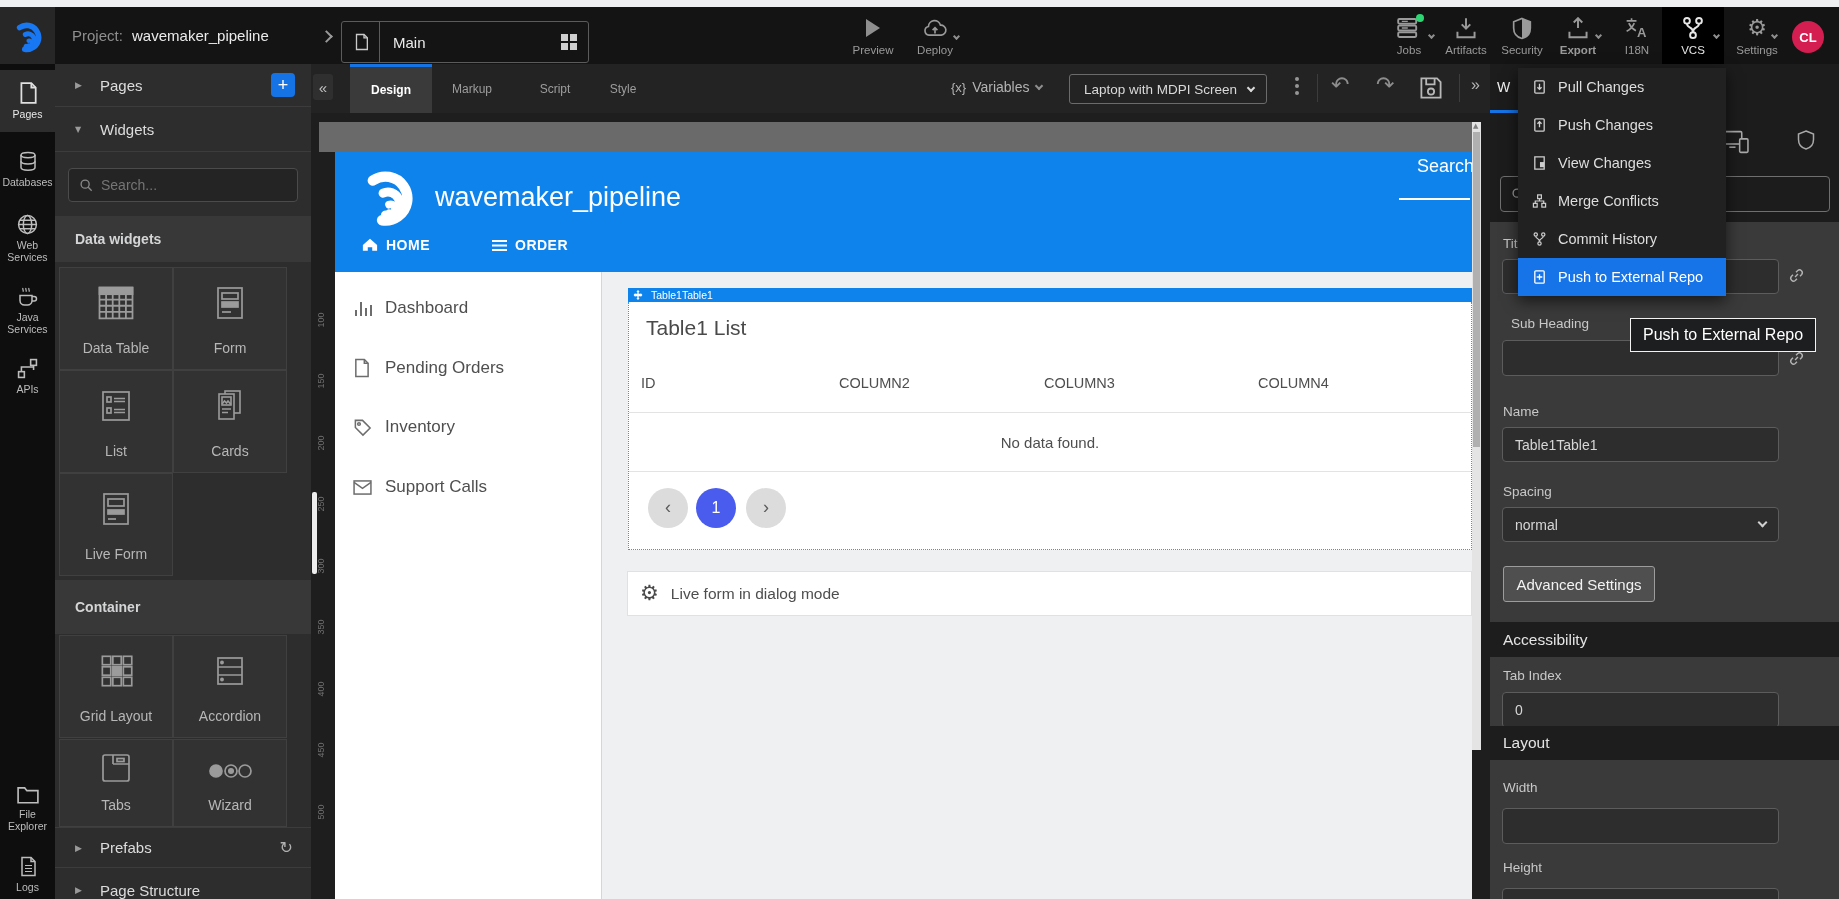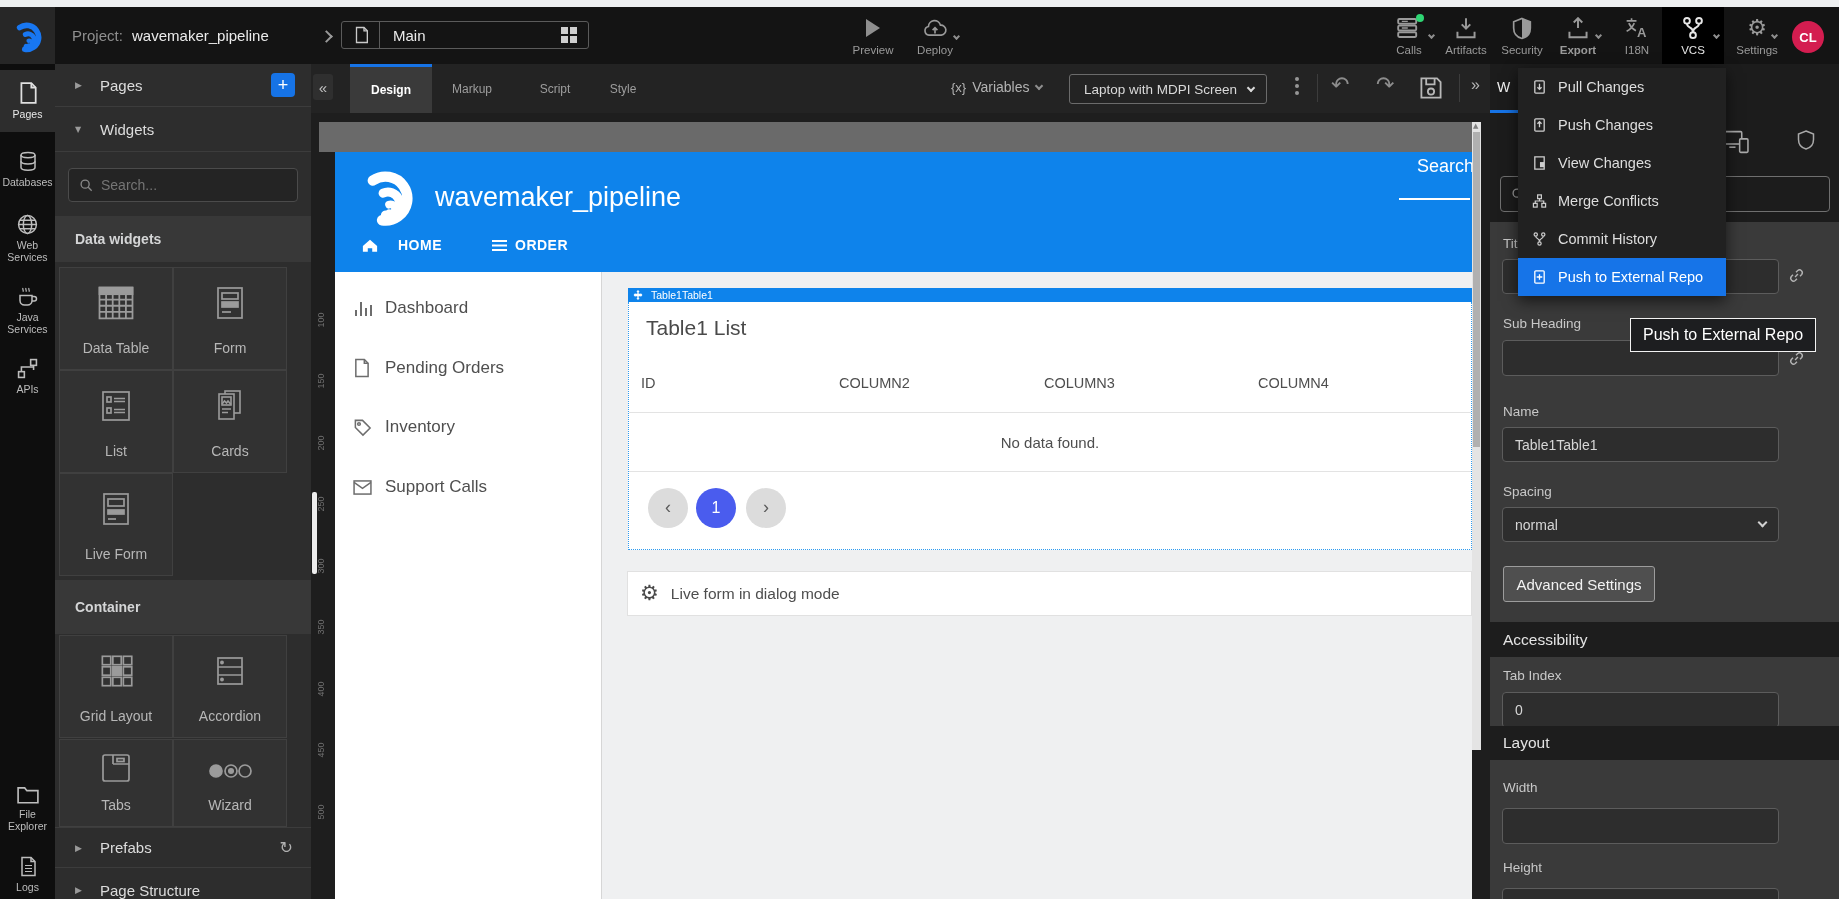--- a/index.html
+++ b/index.html
@@ -14,21 +14,21 @@
   svg{display:block;}
   .chev{display:inline-block;width:7px;height:7px;border-right:2px solid #8f8f8f;border-bottom:2px solid #8f8f8f;transform:rotate(45deg);}
   .chev.r{transform:rotate(-45deg);}
   
   .topstrip{left:0;top:0;width:1839px;height:7px;background:#eef0f1;}
   .topbar{left:0;top:7px;width:1839px;height:57px;background:#141414;color:#c7c7c7;}
   .logo-tile{left:0;top:0;width:55px;height:57px;background:#272727;display:flex;align-items:center;justify-content:center;}
   .tb-item{position:absolute;top:0;height:57px;display:flex;flex-direction:column;align-items:center;justify-content:flex-start;padding-top:9px;color:#9a9a9a;}
   .tb-item .lbl{font-size:11.5px;margin-top:4px;white-space:nowrap;}
   .tb-icon{height:24px;display:flex;align-items:center;justify-content:center;position:relative;}
-  .selector{left:341px;top:14px;width:248px;height:28px;border:1px solid #5b5b5b;border-radius:3px;display:flex;align-items:center;}
+  .selector{left:341px;top:14px;width:248px;height:42px;border:1px solid #5b5b5b;border-radius:3px;display:flex;align-items:center;}
   .pagerow-sep{width:1px;height:100%;background:#5b5b5b;margin:0 0 0 10px;}
   .avatar{left:1792px;top:14px;width:32px;height:32px;border-radius:50%;background:var(--avatar);color:#fff;font-size:13px;font-weight:bold;display:flex;align-items:center;justify-content:center;}
   
   .rail{left:0;top:64px;width:55px;height:835px;background:#0e0e0e;}
   .rail-item{position:absolute;left:0;width:55px;color:#bdbdbd;display:flex;flex-direction:column;align-items:center;justify-content:center;text-align:center;font-size:10.5px;line-height:12px;gap:4px;}
   
   .lpanel{left:55px;top:64px;width:256px;height:835px;background:#2d2d2d;overflow:hidden;}
   .prow{position:absolute;left:0;width:256px;border-bottom:1px solid #3c3c3c;color:#dcdcdc;font-size:15px;display:flex;align-items:center;}
   .tri{color:#9a9a9a;font-size:9px;margin-left:20px;width:14px;}
   .sechead{position:absolute;left:0;width:256px;background:#383838;color:#d4d5d6;font-size:14px;font-weight:bold;display:flex;align-items:center;padding-left:20px;}
@@ -119,21 +119,21 @@
           <g fill="none" stroke="#9a9a9a" stroke-width="1.6">
             <rect x="1" y="1.5" width="15" height="4" rx="1"></rect>
               <rect x="1" y="7" width="15" height="4" rx="1"></rect>
               <rect x="1" y="12.5" width="15" height="4" rx="1"></rect>
             <path d="M4 3.5h5M4 9h5" stroke-width="1.2"></path>
           </g>
         </svg>
         <span style="position:absolute;right:-3px;top:-2px;width:8px;height:8px;border-radius:50%;background:var(--status_green);"></span>
         <span class="chev" style="position:absolute;right:-13px;bottom:2px;width:5px;height:5px;"></span>
       </div>
-      <span class="lbl">Calls</span>
+      <span class="lbl">Jobs</span>
     </div>
     <div class="tb-item" style="left:1440px;width:52px;">
       <div class="tb-icon">
         <svg width="22" height="22" viewBox="0 0 18 18">
           <g fill="none" stroke="#9a9a9a" stroke-width="1.6">
             <path d="M9 1v8M5.5 6L9 9.5 12.5 6"></path>
               <path d="M2 12v4.5h14V12"></path>
           </g>
         </svg>
       </div>
@@ -469,21 +469,21 @@
           <g fill="none" stroke="#fff" stroke-linecap="round">
             <circle cx="22" cy="26" r="17" stroke-width="8" stroke-dasharray="66 120" transform="rotate(-125 22 26)"></circle>
             <circle cx="24" cy="30" r="9" stroke-width="7" stroke-dasharray="34 60" transform="rotate(-115 24 30)"></circle>
             <circle cx="26" cy="34" r="3.5" stroke-width="6" stroke-dasharray="13 30" transform="rotate(-110 26 34)"></circle>
           </g>
         </svg>
         <span class="abs" style="left:100px;top:30px;font-size:27px;">wavemaker_pipeline</span>
         <span class="abs" style="left:1082px;top:4px;font-size:18px;">Search</span>
         <div class="abs" style="left:1064px;top:46px;width:71px;height:2px;background:#fff;"></div>
 
-        <div class="abs" style="left:27px;top:85px;display:flex;align-items:flex-end;gap:20px;">
+        <div class="abs" style="left:27px;top:85px;display:flex;align-items:flex-start;gap:8px;">
           <svg width="16" height="15" viewBox="0 0 18 16">
               <path d="M1 8.5 9 1.5l8 7V15h-5.5v-4h-5v4H1z" fill="#fff"></path>
             </svg>
           <span style="font-size:14px;font-weight:bold;letter-spacing:.5px;">HOME</span>
         </div>
         <div class="abs" style="left:157px;top:85px;display:flex;align-items:center;gap:8px;">
           <svg width="15" height="13" viewBox="0 0 15 13">
               <g stroke="#fff" stroke-width="2">
                 <path d="M0 2h15M0 6.5h15M0 11h15"></path>
               </g>
@@ -600,21 +600,21 @@
     <span class="rfield-label" style="top:172px;">Title</span>
     <input class="rinput" style="top: 195px;">
     <svg class="linkic" style="left:298px;top:203px;" width="17" height="17" viewBox="0 0 18 18">
         <g fill="none" stroke="currentColor" stroke-width="1.5">
           <path d="M7.5 10.5l3-3"></path>
           <path d="M8.5 5.5l1.8-1.8a3 3 0 0 1 4.2 4.2L12.7 9.7"></path>
           <path d="M9.5 12.5l-1.8 1.8a3 3 0 0 1-4.2-4.2L5.3 8.3"></path>
         </g>
       </svg>
 
-    <span class="rfield-label" style="top:252px;">Sub Heading</span>
+    <span class="rfield-label" style="top:252px;margin-left:8px;">Sub Heading</span>
     <input class="rinput" style="top: 276px; height: 36px;">
     <svg class="linkic" style="left:298px;top:286px;" width="17" height="17" viewBox="0 0 18 18">
         <g fill="none" stroke="currentColor" stroke-width="1.5">
           <path d="M7.5 10.5l3-3"></path>
           <path d="M8.5 5.5l1.8-1.8a3 3 0 0 1 4.2 4.2L12.7 9.7"></path>
           <path d="M9.5 12.5l-1.8 1.8a3 3 0 0 1-4.2-4.2L5.3 8.3"></path>
         </g>
       </svg>
 
     <span class="rfield-label" style="top:340px;">Name</span>

